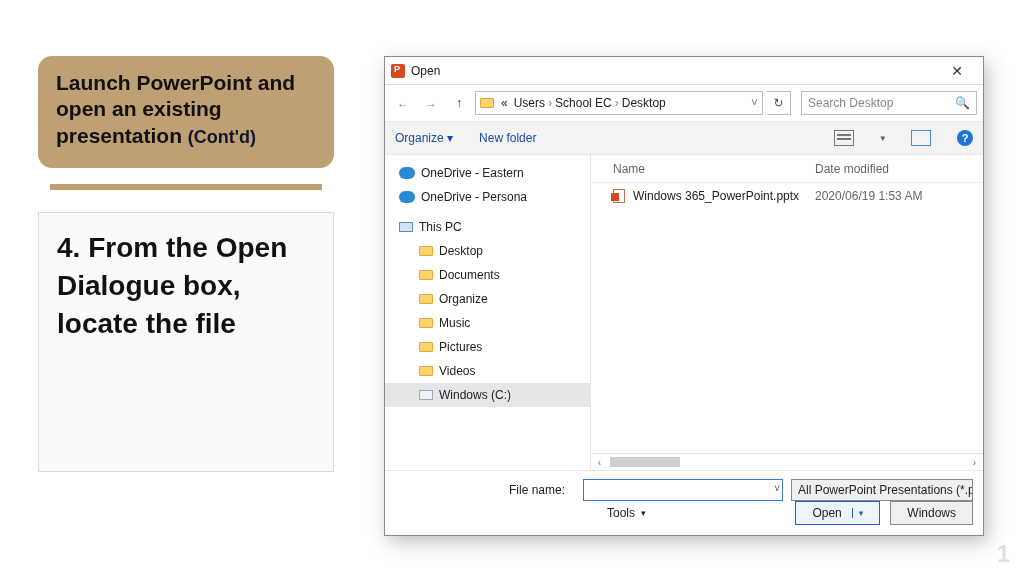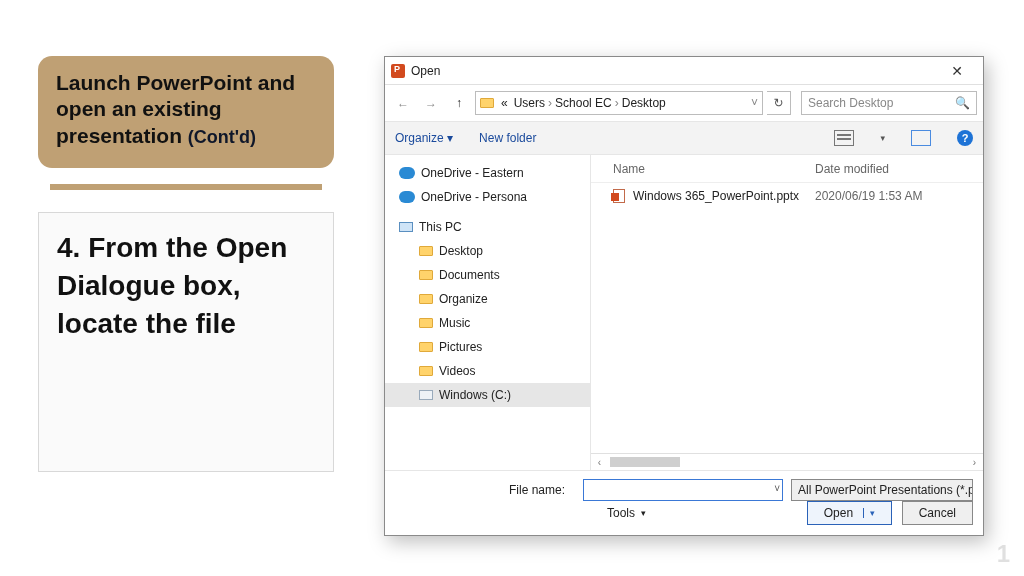--- a/index.html
+++ b/index.html
@@ -225,17 +225,17 @@
       </div>
       <div class="btn-row">
         <div class="tools">
             <span>Tools</span> 
             <span style="font-size:9px;">▾</span>
           </div>
         <div class="btn primary">
           <span>Open</span>
             <span class="split">▾</span>
         </div>
-        <div class="btn">Cancel</div>
+        <div class="btn">Windows</div>
       </div>
     </div>
   </div>
 </div>
 
 </body></html>

